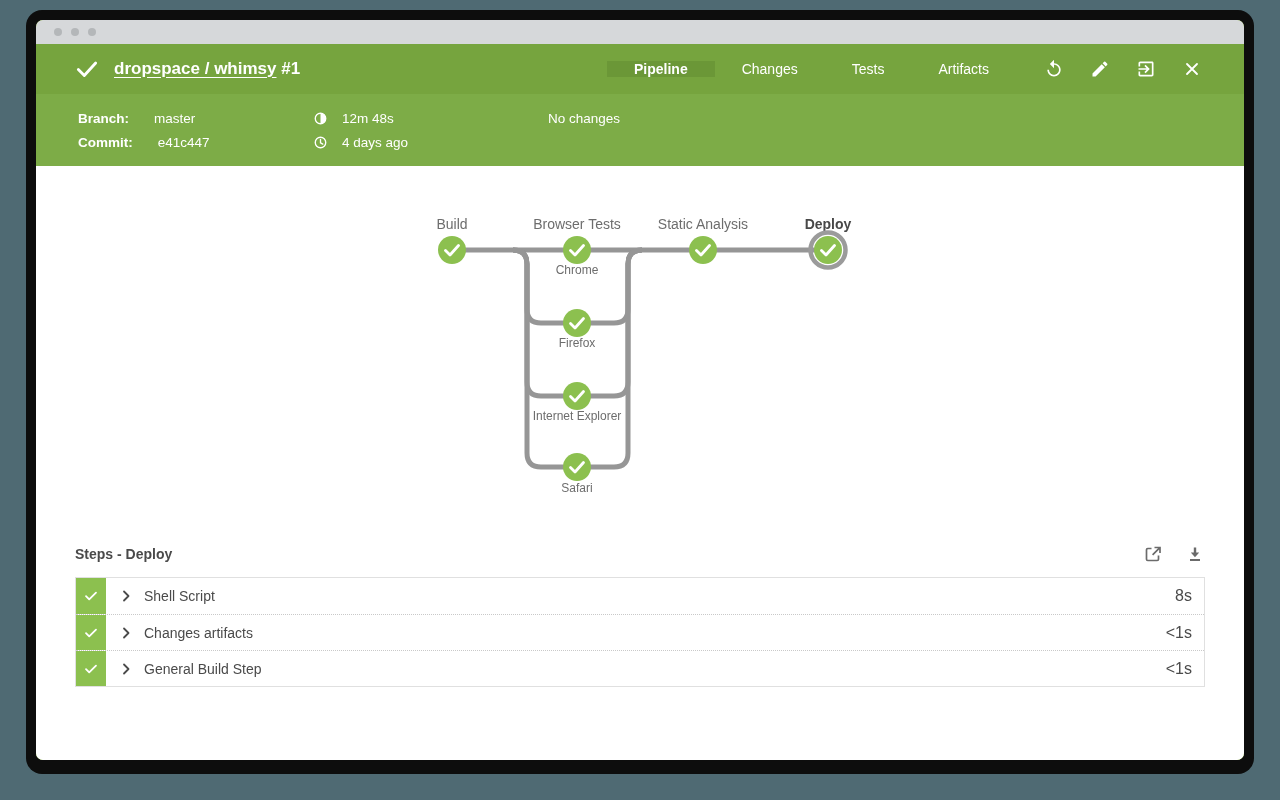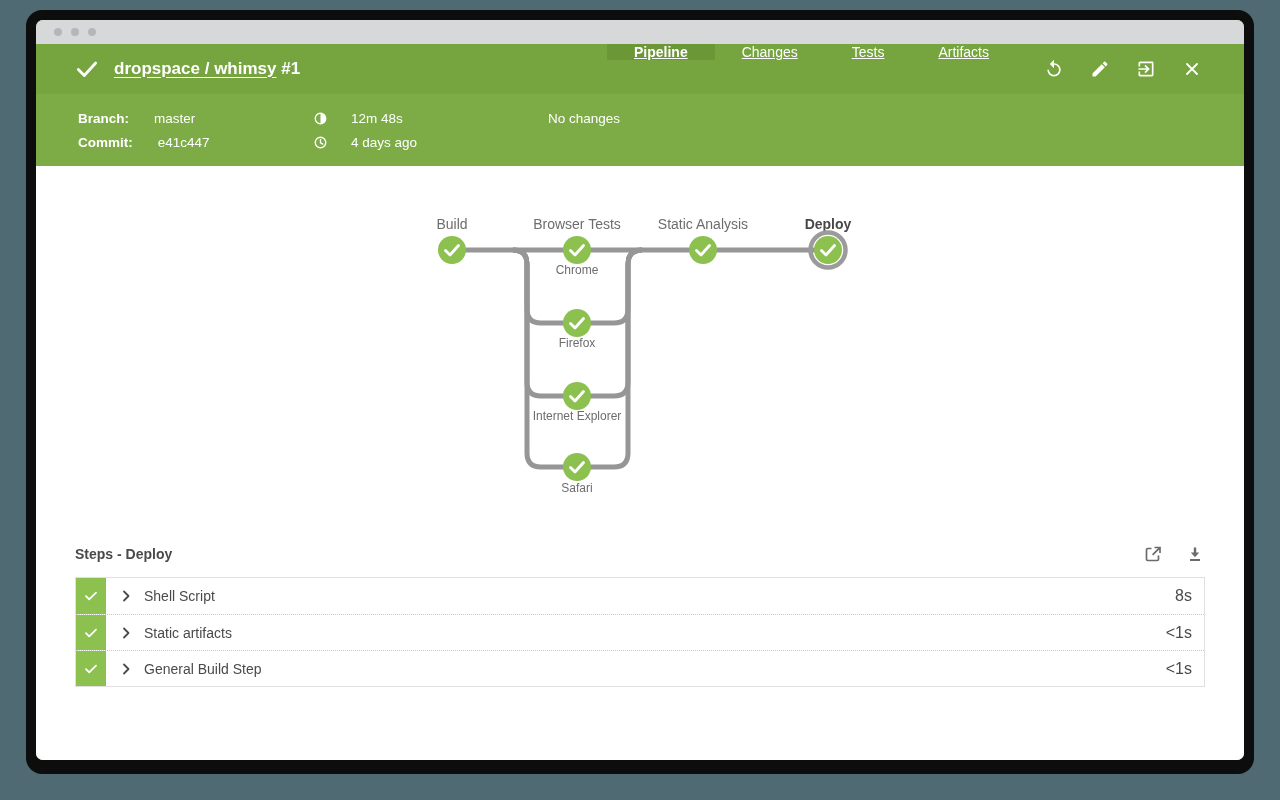--- a/index.html
+++ b/index.html
@@ -20,33 +20,33 @@
   
   .titlebar{height:24px;background:#d6d8da;display:flex;align-items:center;padding-left:18px;}
   .dots{display:flex;gap:9px;}
   .dot{width:8px;height:8px;border-radius:50%;background:#b4b7b9;}
 
   
   .header{height:50px;background:var(--header_green);display:flex;align-items:stretch;color:#fff;}
   .header-left{display:flex;align-items:center;padding-left:38px;gap:14px;flex:0 0 auto;}
   .run-title{font-size:17px;font-weight:600;white-space:nowrap;}
   .run-title .repo{text-decoration:underline;text-underline-offset:3px;cursor:pointer;}
-  .tabs{display:flex;align-items:flex-start;margin-left:auto;text-decoration:underline;}
+  .tabs{display:flex;align-items:center;margin-left:auto;}
   .tab{display:flex;align-items:center;padding:0 27px;font-size:14px;cursor:pointer;}
   .tab.active{background:var(--active_tab_green);font-weight:700;}
   .header-icons{display:flex;align-items:center;gap:26px;padding:0 42px 0 28px;}
   .hicon{width:20px;height:20px;cursor:pointer;display:block;}
 
   
   .infobar{height:72px;background:var(--info_green);color:#fff;font-size:13.5px;
     display:grid;grid-template-columns:235px 235px auto;grid-template-rows:1fr 1fr;
     padding:12px 0 12px 42px;align-items:center;}
   .kv{display:flex;gap:25px;align-items:center;}
   .kv .k{font-weight:700;}
-  .iconline{display:flex;gap:23px;}
+  .iconline{display:flex;gap:14px;}
   .iicon{width:15px;height:15px;display:block;}
 
   
   .content{position:absolute;left:0;top:146px;right:0;bottom:0;background:#fff;text-align:center;}
   .graph{position:absolute;left:0;top:0;}
   .graph text{font-family:"Liberation Sans",sans-serif;}
   .stage-label{font-size:14px;fill:#6d6d6d;}
   .stage-label.selected{font-weight:700;fill:#484848;}
   .branch-label{font-size:12px;fill:#6d6d6d;}
 
@@ -222,21 +222,21 @@
 
         <div class="step-row">
           <div class="step-status">
             <svg width="16" height="16" viewBox="0 0 16 16">
               <path d="M3 8.2 L6.2 11.4 L13 4.6" fill="none" stroke="#fff" stroke-width="1.8" stroke-linecap="round" stroke-linejoin="round"></path>
             </svg>
           </div>
           <svg class="chev" width="10" height="12" viewBox="0 0 10 12">
             <path d="M3 1.5 L7.5 6 L3 10.5" fill="none" stroke="#4a4a4a" stroke-width="1.8" stroke-linecap="round" stroke-linejoin="round"></path>
           </svg>
-          <span class="step-label">Static artifacts</span>
+          <span class="step-label">Changes artifacts</span>
           <span class="step-duration">&lt;1s</span>
         </div>
 
         <div class="step-row">
           <div class="step-status">
             <svg width="16" height="16" viewBox="0 0 16 16">
               <path d="M3 8.2 L6.2 11.4 L13 4.6" fill="none" stroke="#fff" stroke-width="1.8" stroke-linecap="round" stroke-linejoin="round"></path>
             </svg>
           </div>
           <svg class="chev" width="10" height="12" viewBox="0 0 10 12">

